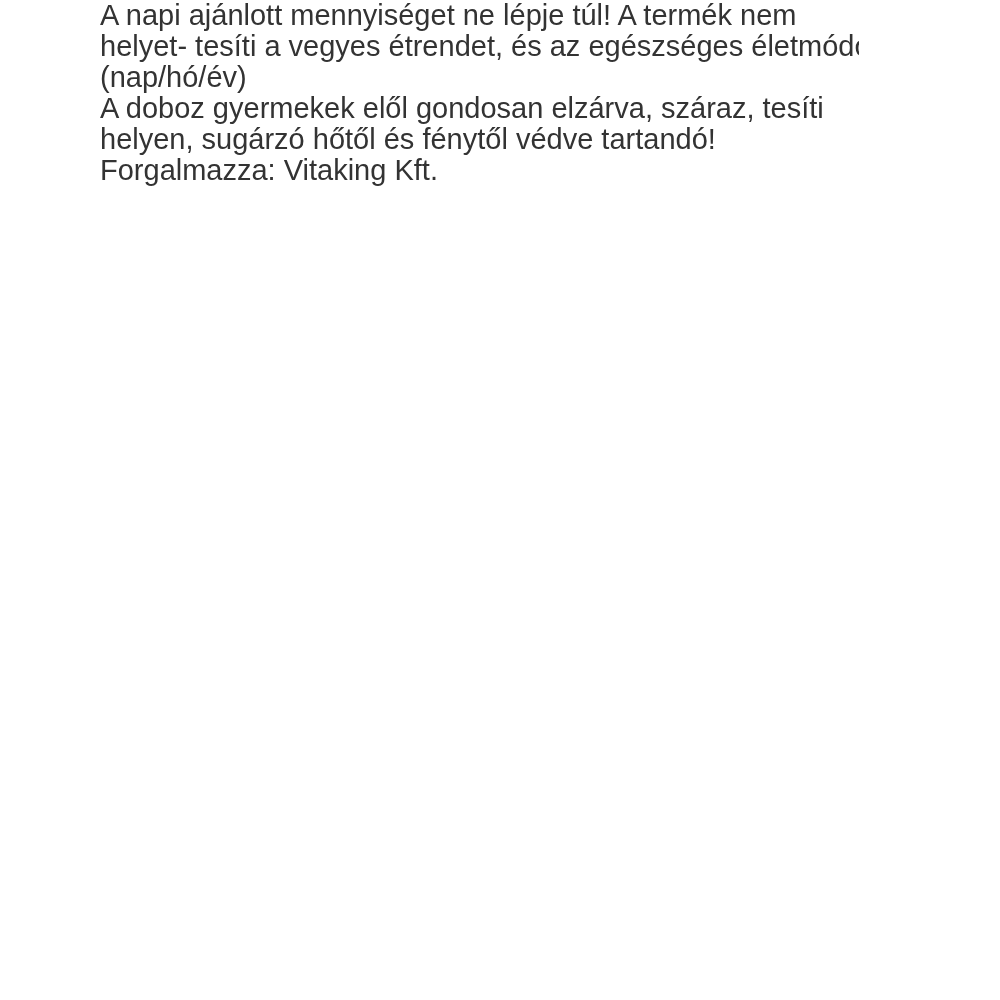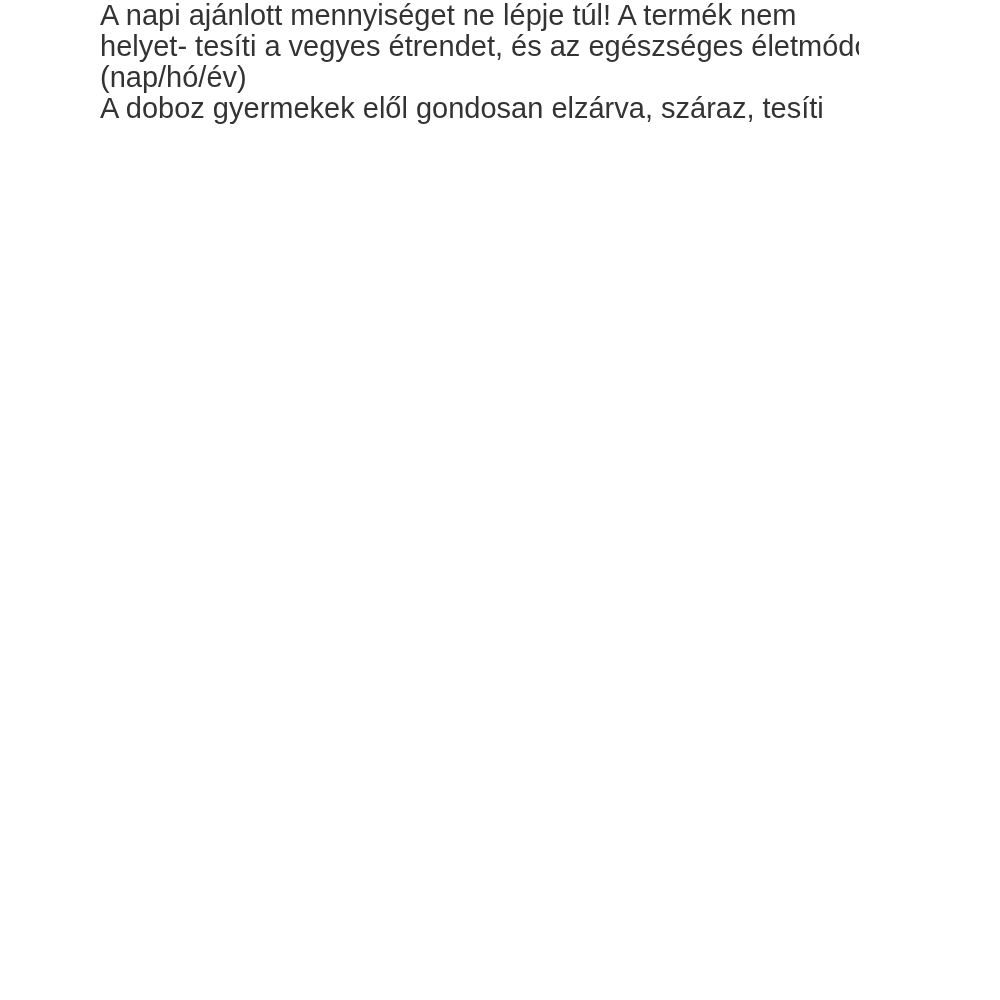--- a/index.html
+++ b/index.html
@@ -40,14 +40,16 @@
 </style>
 </head>
 <body>
 
 <main class="page">
   <section class="label-text">
     <p class="p0">A napi ajánlott mennyiséget ne lépje túl! A termék nem
 helyet- tesíti a vegyes étrendet, és az egészséges életmódot.</p>
     <p class="p2">(nap/hó/év)</p>
     <p class="p3">A doboz gyermekek elől gondosan elzárva, száraz, tesíti</p>
+    <p class="p4">helyen, sugárzó hőtől és fénytől védve tartandó!</p>
+    <p class="p5">Forgalmazza: Vitaking Kft.</p>
   </section>
 </main>
 
 </body></html>

